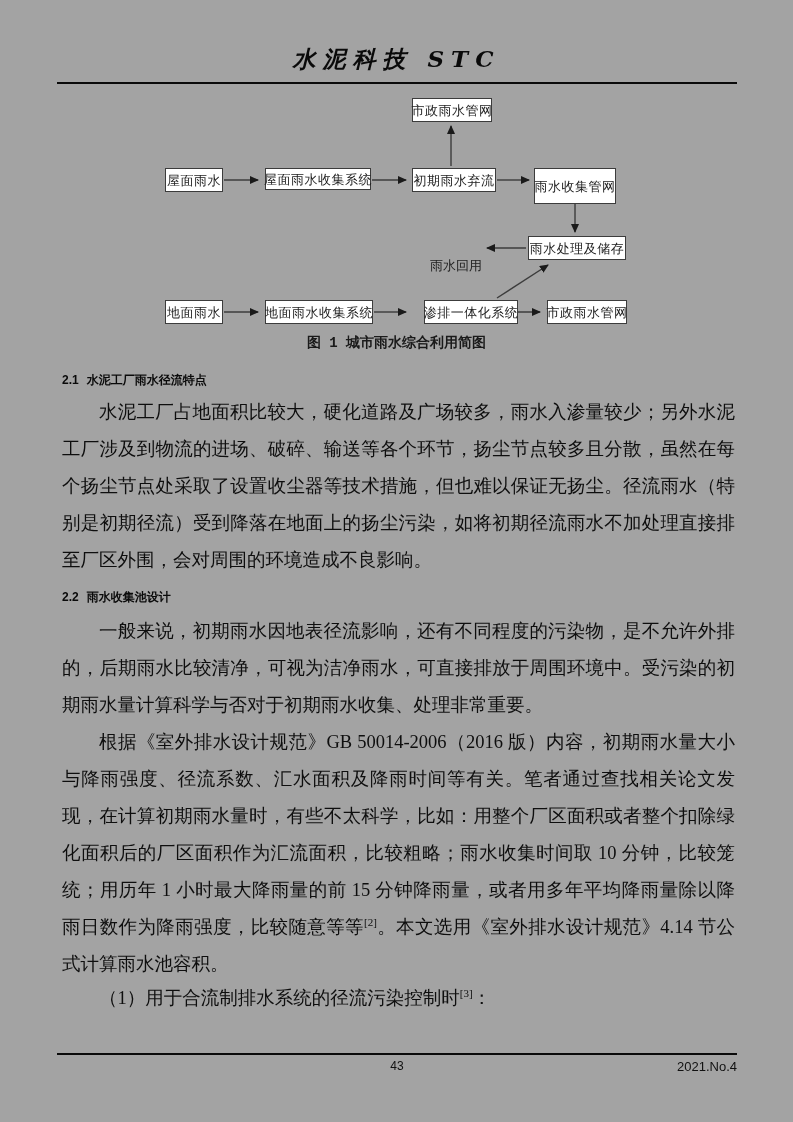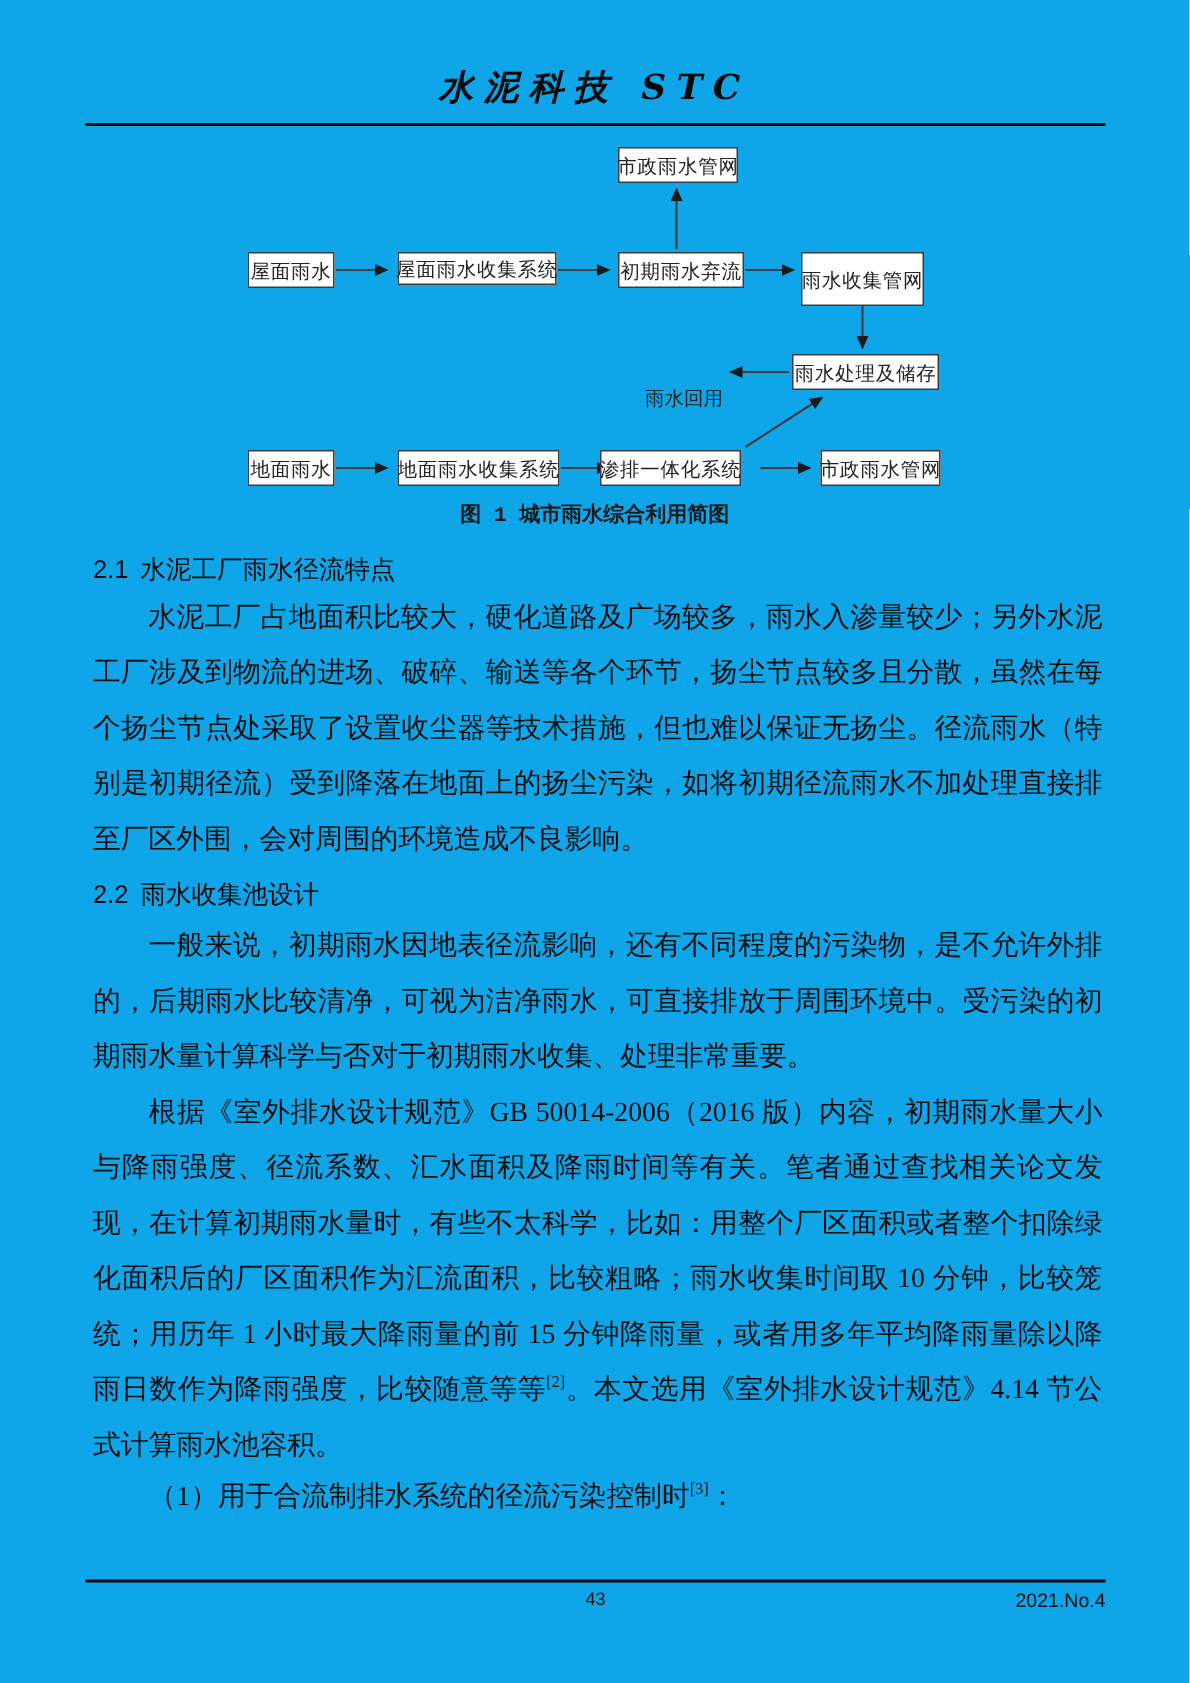--- a/index.html
+++ b/index.html
@@ -1,20 +1,20 @@
 <!DOCTYPE html>
 <html><head>
 <meta charset="utf-8">
 <style>
   html,body{margin:0;padding:0;background:#ffffff;}
   .page{
     position:relative;
     width:793px;height:1122px;
     margin:0 auto;
-    background:#0ea5e9;
+    background:#a3a3a3;
     color:#111;
     font-family:"Liberation Serif","DejaVu Serif",serif;
     overflow:hidden;
   }
   
   .header{padding-top:44px;}
   .journal-title{
     text-align:center;
     font-family:"DejaVu Serif","Liberation Serif",serif;
     font-style:italic;
@@ -69,22 +69,22 @@
     margin:6px 0 0 62px;
     font-family:"Liberation Sans","DejaVu Sans",sans-serif;
     font-weight:bold;
     font-size:20px;line-height:28px;
     color:#0a0a0a;
   }
   .h2 .sec-num{margin-right:18px;}
   .h3{
     margin:10px 0 0 62px;
     font-family:"Liberation Sans","DejaVu Sans",sans-serif;
-    font-weight:normal;
-    font-size:17px;line-height:24px;
+    font-weight:bold;
+    font-size:12px;line-height:24px;
     color:#0a0a0a;
   }
   .h3 .sec-num{margin-right:8px;}
   .h3-22{margin-top:6px;}
   .body-p{
     margin:2px 58px 0 62px;
     font-size:18.5px;
     line-height:37px;
     text-align:justify;
     text-indent:2em;
@@ -152,21 +152,21 @@
 
     <div class="flow-node" style="left:165px;top:72px;width:58px;height:24px;">屋面雨水</div>
     <div class="flow-node" style="left:265px;top:72px;width:106px;height:22px;">屋面雨水收集系统</div>
     <div class="flow-node" style="left:412px;top:72px;width:84px;height:24px;">初期雨水弃流</div>
     <div class="flow-node" style="left:534px;top:72px;width:82px;height:36px;">雨水收集管网</div>
     <div class="flow-node" style="left:412px;top:2px;width:80px;height:24px;">市政雨水管网</div>
     <div class="flow-node" style="left:528px;top:140px;width:98px;height:24px;">雨水处理及储存</div>
     <div class="flow-label" style="left:430px;top:146px;margin-top:15px;">雨水回用</div>
     <div class="flow-node" style="left:165px;top:204px;width:58px;height:24px;">地面雨水</div>
     <div class="flow-node" style="left:265px;top:204px;width:108px;height:24px;">地面雨水收集系统</div>
-    <div class="flow-node" style="left:400px;top:204px;width:94px;height:24px;">渗排一体化系统</div>
+    <div class="flow-node" style="left:424px;top:204px;width:94px;height:24px;">渗排一体化系统</div>
     <div class="flow-node" style="left:547px;top:204px;width:80px;height:24px;">市政雨水管网</div>
 
     <div class="figure-caption">图 1 城市雨水综合利用简图</div>
   </div>
 
 
   <div class="h3">
     <span class="sec-num">2.1</span><span>水泥工厂雨水径流特点</span>
   </div>
 

